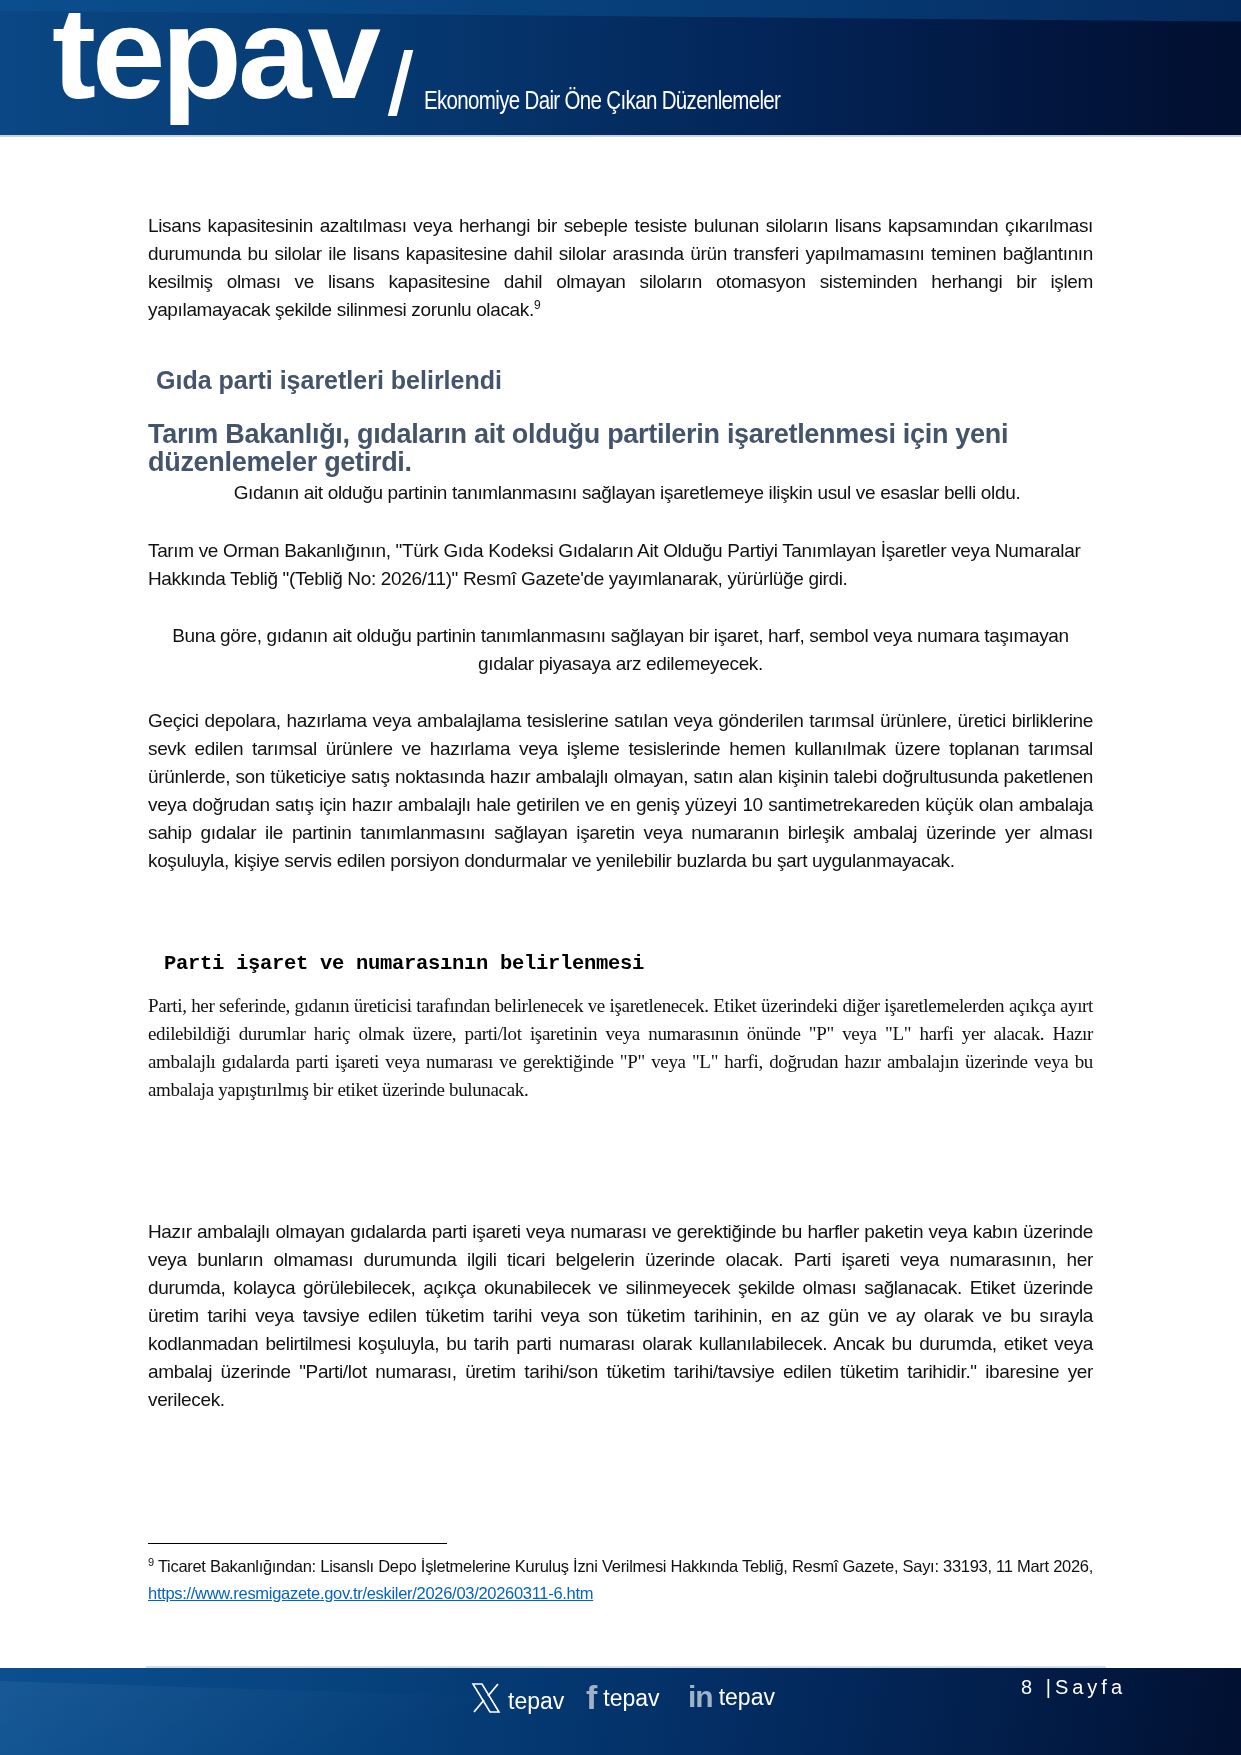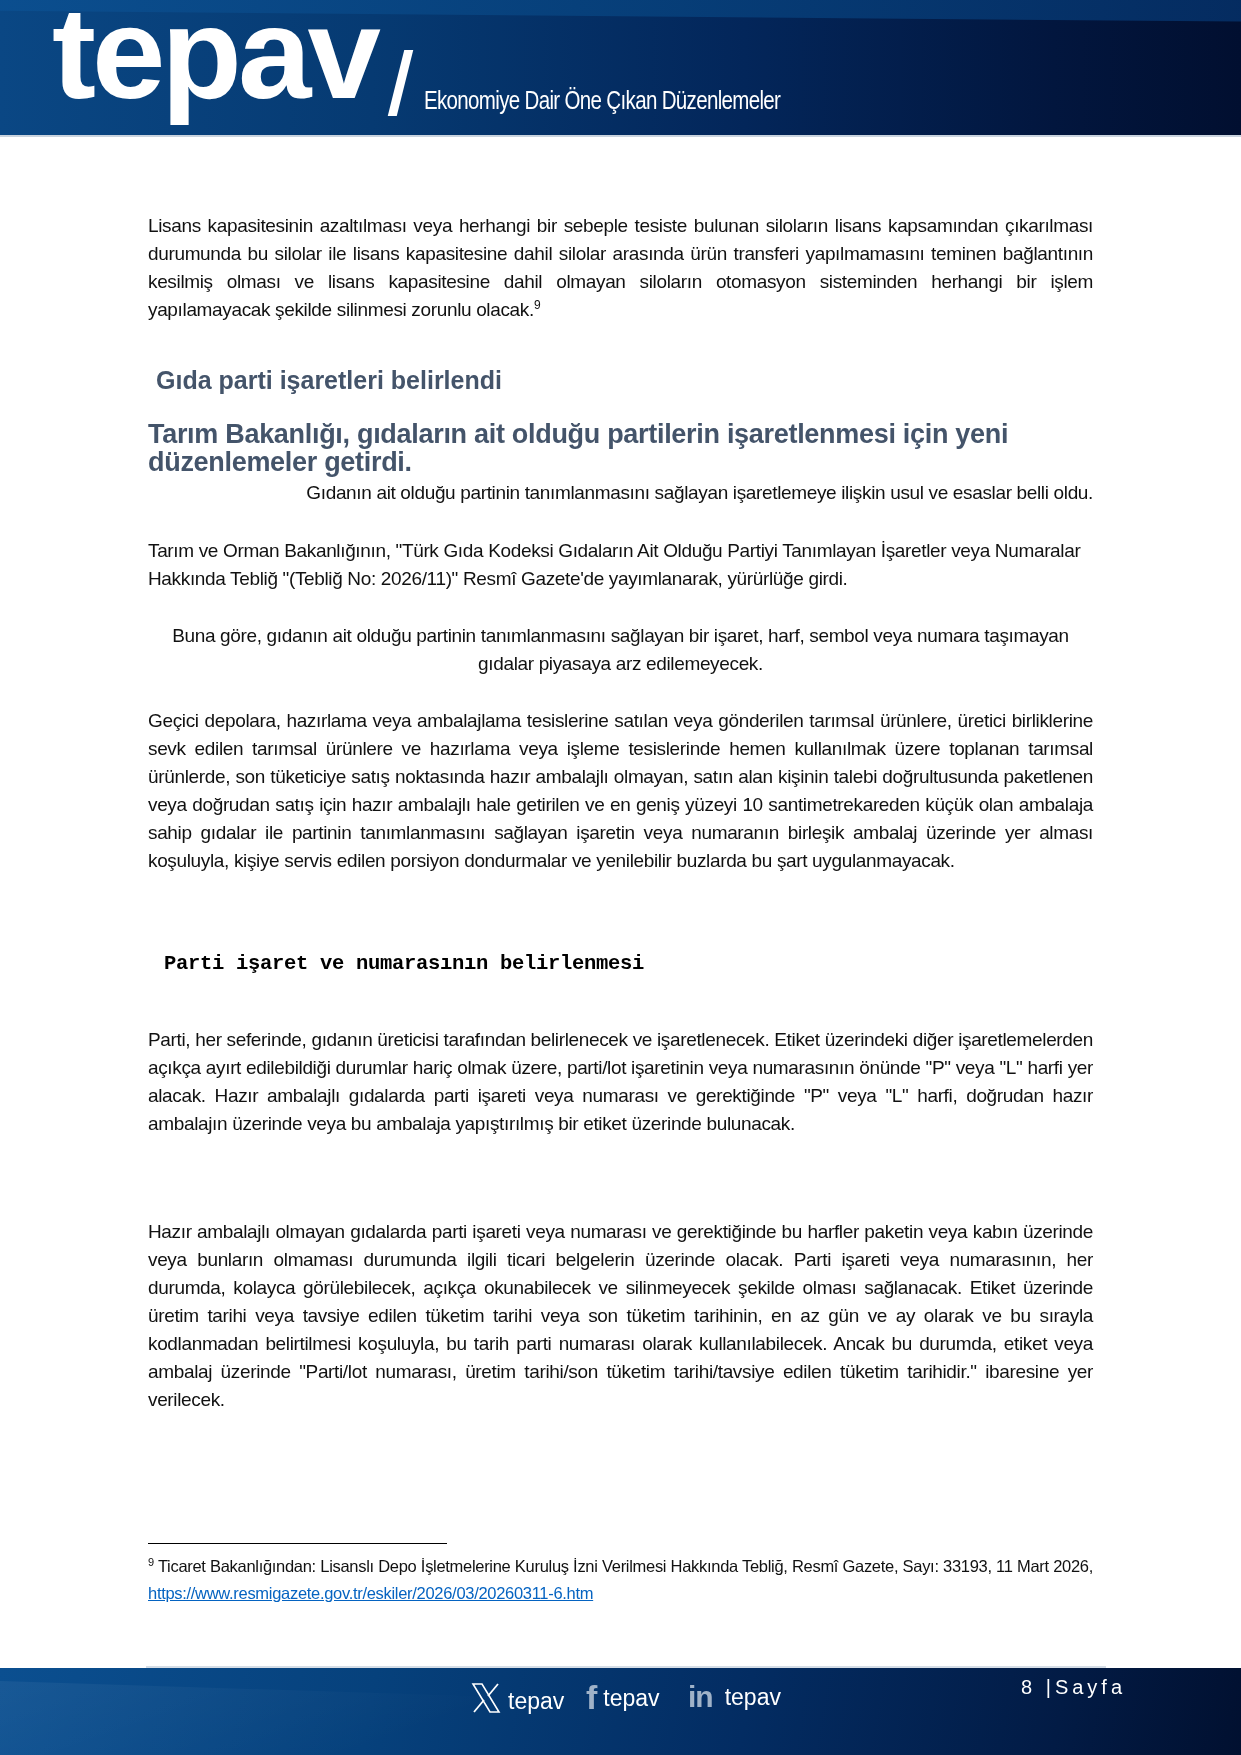--- a/index.html
+++ b/index.html
@@ -91,21 +91,21 @@
     background: linear-gradient(160deg, rgba(255,255,255,0.06) 0%, rgba(255,255,255,0) 40%);
     clip-path: polygon(0 15%, 100% 60%, 100% 100%, 0 100%);
   }
   .social {
     position: absolute; top: 14px; display: flex; align-items: center; color: #fff;
     font-size: 23px; font-family: "Liberation Sans", sans-serif;
   }
   .social .ico { display: inline-block; margin-right: 6px; }
   .social-x { left: 470px; }
   .social-fb { left: 586px; }
-  .social-in { left: 688px; gap: 6px; }
+  .social-in { left: 688px; }
   .fb-glyph {
     font-family: "Liberation Sans", sans-serif; font-weight: bold; font-size: 34px;
     color: #9fb2c8; line-height: 1; margin-top: -2px;
   }
   .in-glyph {
     font-family: "Liberation Sans", sans-serif; font-weight: bold; font-size: 30px;
     color: #9fb2c8; line-height: 1; letter-spacing: -1px;
   }
   .page-num {
     position: absolute; left: 985px; top: 8px; color: #fff;
@@ -128,40 +128,40 @@
 
   <div class="abs" style="top:145px;">
     <h1 class="section-title">Gıda parti işaretleri belirlendi</h1>
   </div>
 
   <div class="abs" style="top:208px;">
     <h2 class="section-sub">Tarım Bakanlığı, gıdaların ait olduğu partilerin işaretlenmesi için yeni düzenlemeler getirdi.</h2>
   </div>
 
   <div class="abs" style="top:267px;">
-    <p class="body" style="text-align:right;margin-left:13px;">Gıdanın ait olduğu partinin tanımlanmasını sağlayan işaretlemeye ilişkin usul ve esaslar belli oldu.</p>
+    <p class="body" style="text-align:center;margin-left:13px;">Gıdanın ait olduğu partinin tanımlanmasını sağlayan işaretlemeye ilişkin usul ve esaslar belli oldu.</p>
   </div>
 
   <div class="abs" style="top:325px;">
     <p class="body" style="text-align:left;">Tarım ve Orman Bakanlığının, "Türk Gıda Kodeksi Gıdaların Ait Olduğu Partiyi Tanımlayan İşaretler veya Numaralar Hakkında Tebliğ "(Tebliğ No: 2026/11)" Resmî Gazete'de yayımlanarak, yürürlüğe girdi.</p>
   </div>
 
   <div class="abs" style="top:410px;">
     <p class="body" style="text-align:center;">Buna göre, gıdanın ait olduğu partinin tanımlanmasını sağlayan bir işaret, harf, sembol veya numara taşımayan gıdalar piyasaya arz edilemeyecek.</p>
   </div>
 
   <div class="abs" style="top:495px;">
     <p class="body">Geçici depolara, hazırlama veya ambalajlama tesislerine satılan veya gönderilen tarımsal ürünlere, üretici birliklerine sevk edilen tarımsal ürünlere ve hazırlama veya işleme tesislerinde hemen kullanılmak üzere toplanan tarımsal ürünlerde, son tüketiciye satış noktasında hazır ambalajlı olmayan, satın alan kişinin talebi doğrultusunda paketlenen veya doğrudan satış için hazır ambalajlı hale getirilen ve en geniş yüzeyi 10 santimetrekareden küçük olan ambalaja sahip gıdalar ile partinin tanımlanmasını sağlayan işaretin veya numaranın birleşik ambalaj üzerinde yer alması koşuluyla, kişiye servis edilen porsiyon dondurmalar ve yenilebilir buzlarda bu şart uygulanmayacak.</p>
   </div>
 
   <div class="abs" style="top:722px;">
     <h3 class="subhead">Parti işaret ve numarasının belirlenmesi</h3>
   </div>
 
-  <div class="abs" style="top:814px;">
+  <div class="abs" style="top:780px;font-family:Liberation Serif, serif;">
     <p class="body">Parti, her seferinde, gıdanın üreticisi tarafından belirlenecek ve işaretlenecek. Etiket üzerindeki diğer işaretlemelerden açıkça ayırt edilebildiği durumlar hariç olmak üzere, parti/lot işaretinin veya numarasının önünde "P" veya "L" harfi yer alacak. Hazır ambalajlı gıdalarda parti işareti veya numarası ve gerektiğinde "P" veya "L" harfi, doğrudan hazır ambalajın üzerinde veya bu ambalaja yapıştırılmış bir etiket üzerinde bulunacak.</p>
   </div>
 
   <div class="abs" style="top:1006px;">
     <p class="body">Hazır ambalajlı olmayan gıdalarda parti işareti veya numarası ve gerektiğinde bu harfler paketin veya kabın üzerinde veya bunların olmaması durumunda ilgili ticari belgelerin üzerinde olacak. Parti işareti veya numarasının, her durumda, kolayca görülebilecek, açıkça okunabilecek ve silinmeyecek şekilde olması sağlanacak. Etiket üzerinde üretim tarihi veya tavsiye edilen tüketim tarihi veya son tüketim tarihinin, en az gün ve ay olarak ve bu sırayla kodlanmadan belirtilmesi koşuluyla, bu tarih parti numarası olarak kullanılabilecek. Ancak bu durumda, etiket veya ambalaj üzerinde "Parti/lot numarası, üretim tarihi/son tüketim tarihi/tavsiye edilen tüketim tarihidir." ibaresine yer verilecek.</p>
   </div>
 </div>
 
 <div class="fn-rule"></div>
 <div class="footnote">

